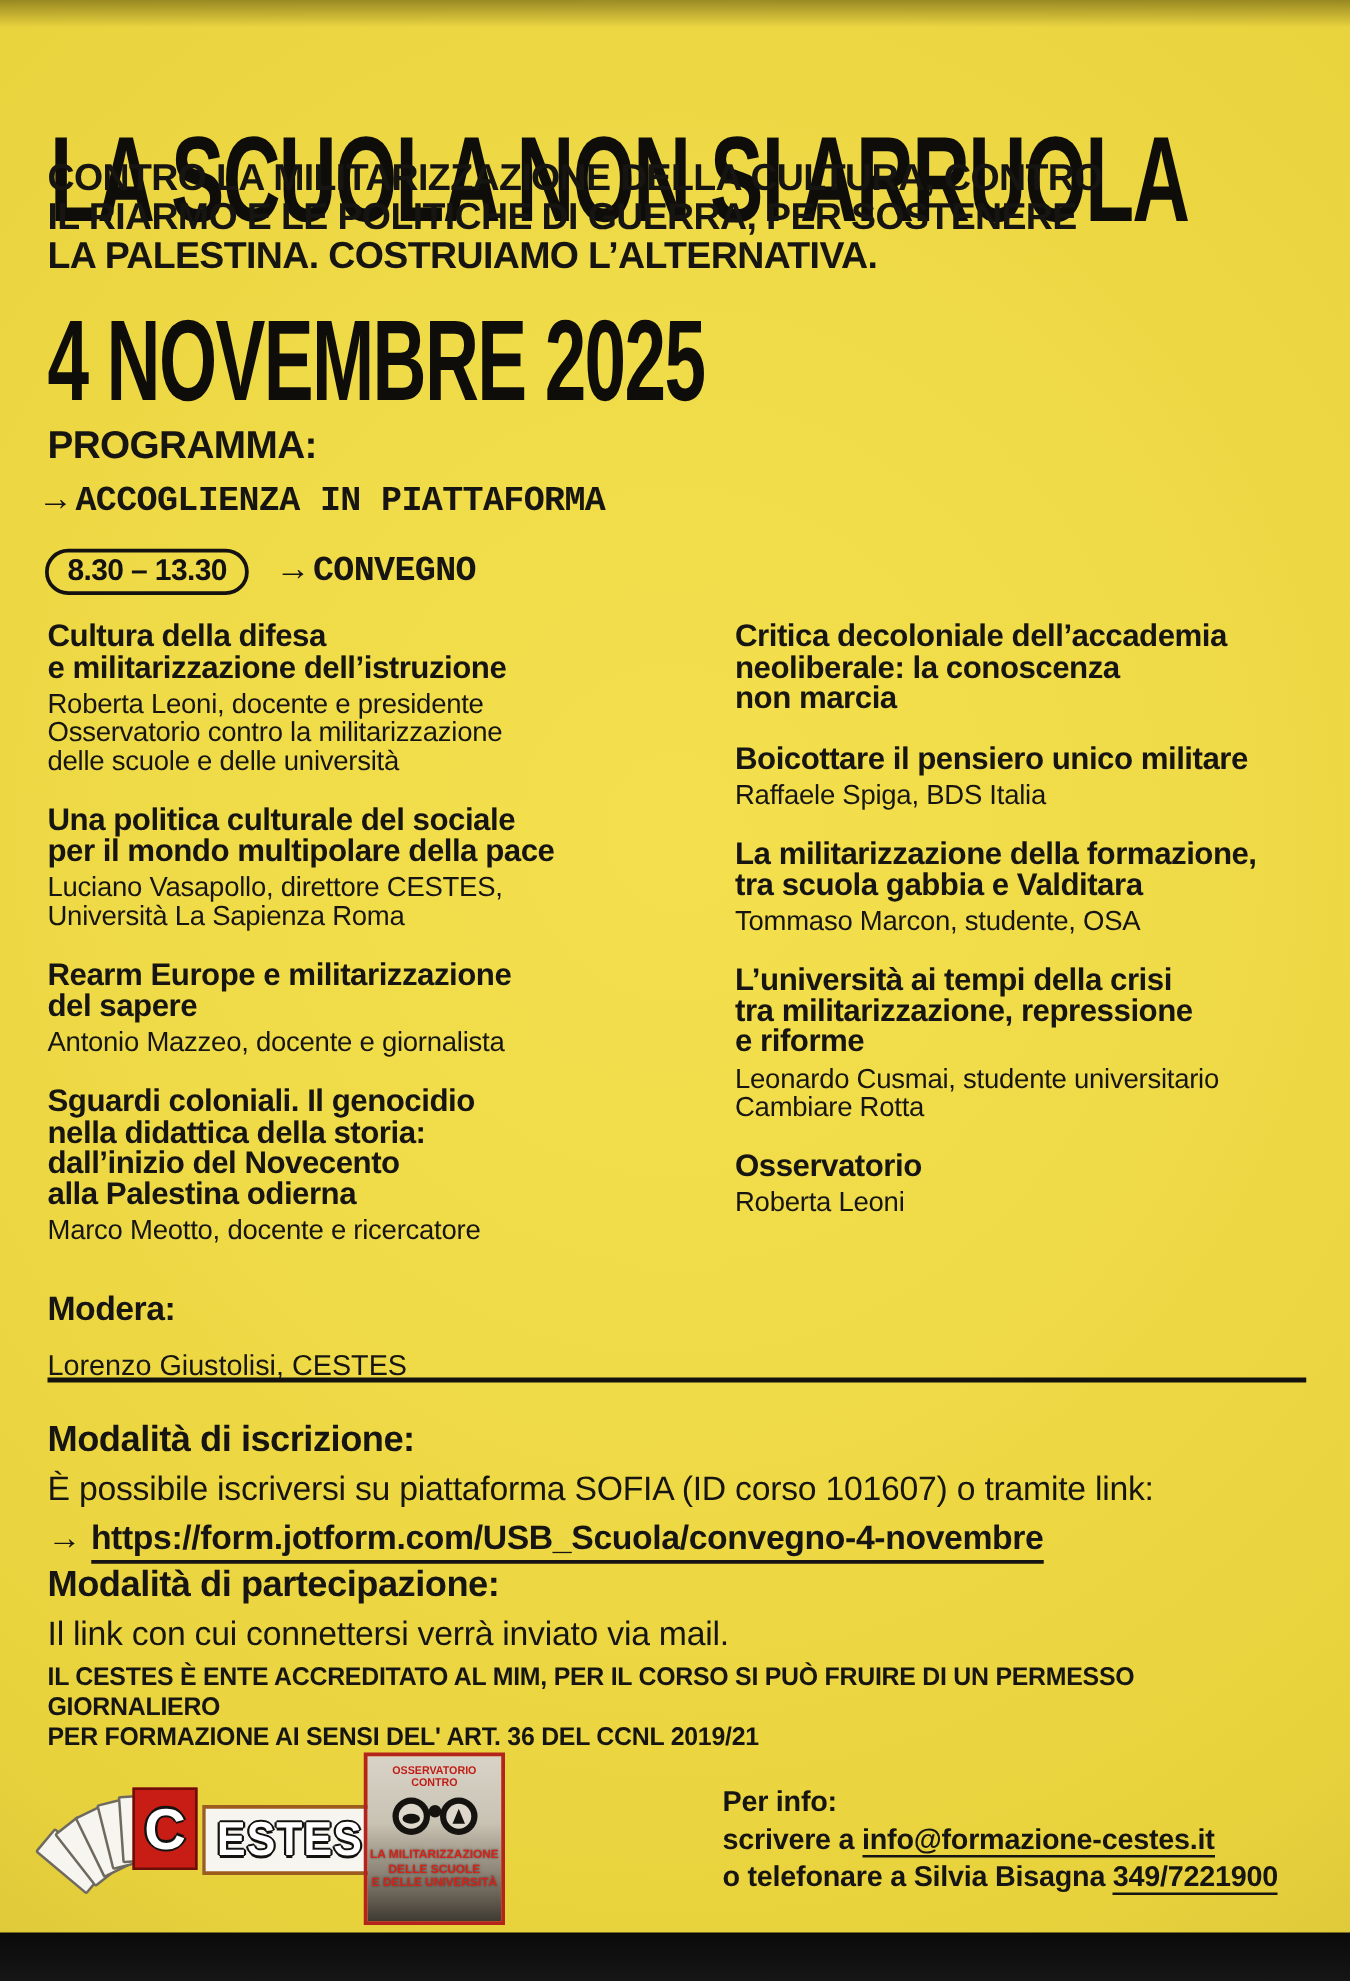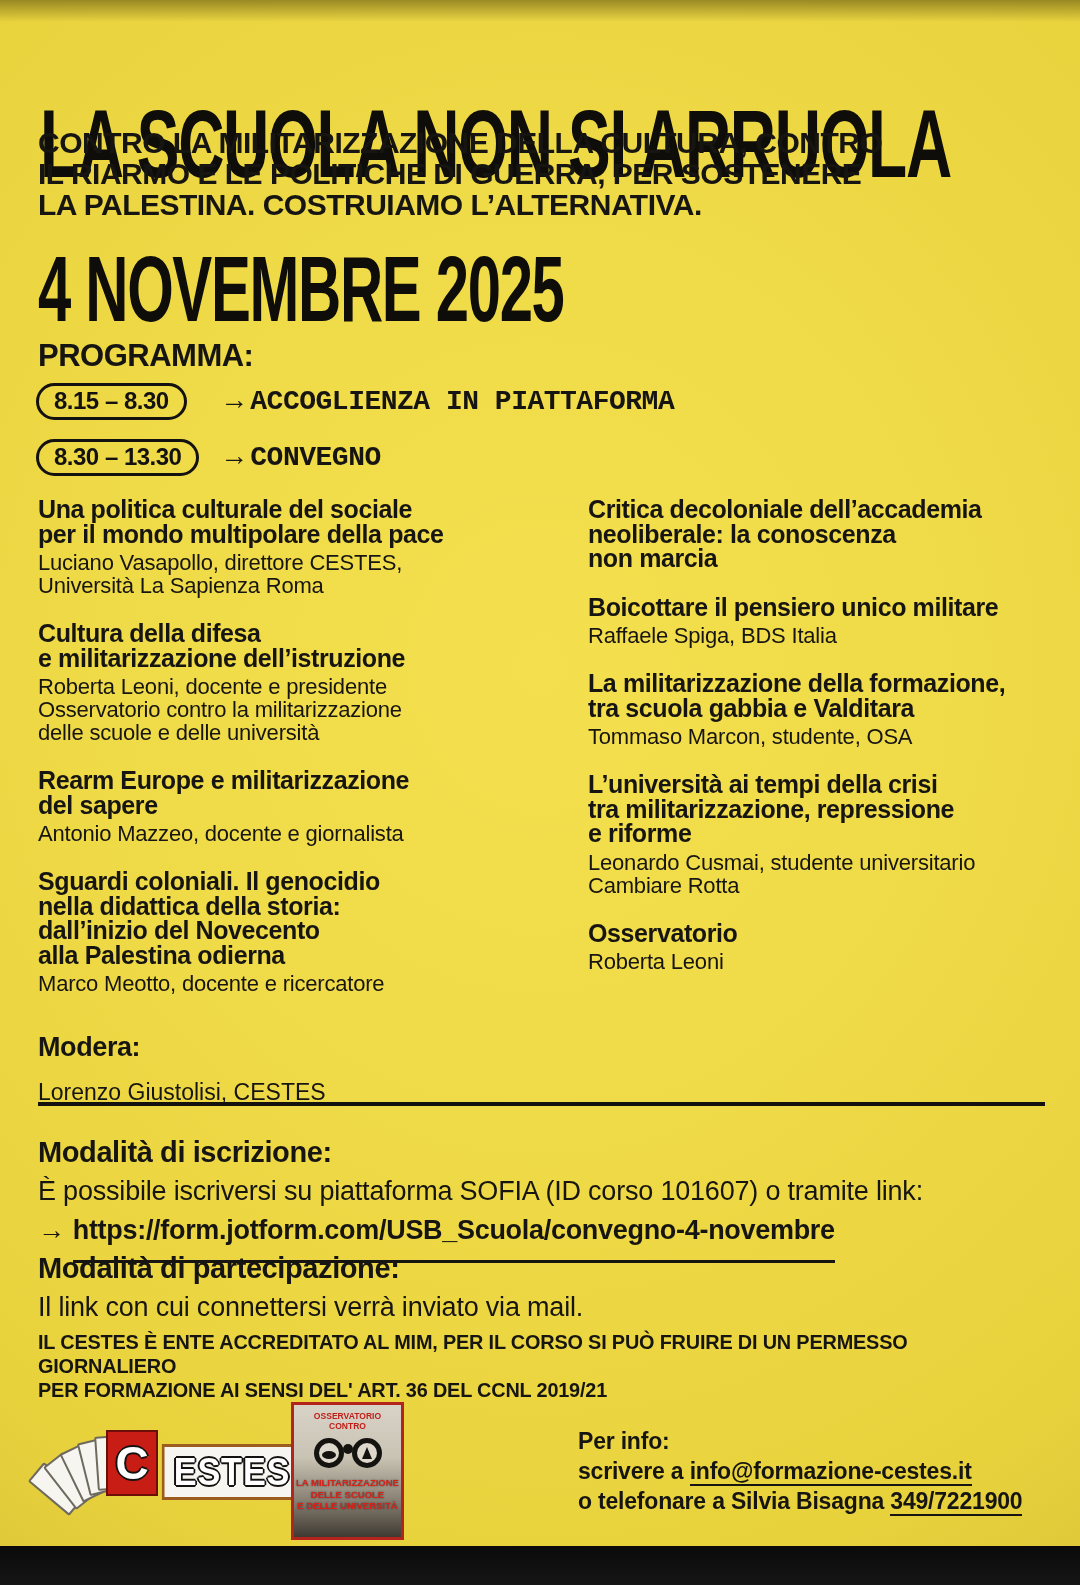--- a/index.html
+++ b/index.html
@@ -69,21 +69,21 @@
   .modera-name{font-size:23px;margin-top:16px;}
 
   .divider{top:1102px;left:38px;width:1007px;height:4px;background:#14120f;}
 
   .blockhead{font-weight:bold;font-size:29px;letter-spacing:-.4px;}
   .blockbody{font-size:27px;margin-top:7px;letter-spacing:-.2px;}
   .registration{top:1136px;left:38px;width:1005px;}
   .linkline{margin-top:8px;font-size:27px;font-weight:bold;letter-spacing:-.3px;}
   .linkline .url{
     color:#171512;text-decoration:none;
-    border-bottom:3px solid #171512;padding-bottom:15px;cursor:pointer;
+    border-bottom:3px solid #171512;padding-bottom:3px;cursor:pointer;
   }
   .participation{top:1252px;left:38px;width:1005px;}
 
   .note{
     top:1330px;left:38px;width:1030px;
     font-weight:bold;font-size:20.5px;line-height:24px;letter-spacing:-.2px;
     transform:scaleX(.97);transform-origin:left top;
   }
 
   
@@ -147,42 +147,41 @@
 
   <div class="abs subtitle pre">CONTRO LA MILITARIZZAZIONE DELLA CULTURA, CONTRO
 IL RIARMO E LE POLITICHE DI GUERRA, PER SOSTENERE
 LA PALESTINA. COSTRUIAMO L’ALTERNATIVA.</div>
 
   <div class="abs date condensed">4 NOVEMBRE 2025</div>
 
   <div class="abs programma">PROGRAMMA:</div>
 
   <div class="abs sched-row r1">
-    <span class="pill-slot"><span class="pill">8.15 – 8.30</span></span>
     <span class="sched-label"><span class="arrow">→</span><span>ACCOGLIENZA IN PIATTAFORMA</span></span>
   </div>
 
   <div class="abs sched-row r2">
     <span class="pill-slot"><span class="pill">8.30 – 13.30</span></span>
     <span class="sched-label"><span class="arrow">→</span><span>CONVEGNO</span></span>
   </div>
 
   <div class="abs col left">
-    <div class="session">
-      <div class="s-title pre">Una politica culturale del sociale
-per il mondo multipolare della pace</div>
-      <div class="s-speaker pre">Luciano Vasapollo, direttore CESTES,
-Università La Sapienza Roma</div>
-    </div>
     <div class="session">
       <div class="s-title pre">Cultura della difesa
 e militarizzazione dell’istruzione</div>
       <div class="s-speaker pre">Roberta Leoni, docente e presidente
 Osservatorio contro la militarizzazione
 delle scuole e delle università</div>
+    </div>
+    <div class="session">
+      <div class="s-title pre">Una politica culturale del sociale
+per il mondo multipolare della pace</div>
+      <div class="s-speaker pre">Luciano Vasapollo, direttore CESTES,
+Università La Sapienza Roma</div>
     </div>
     <div class="session">
       <div class="s-title pre">Rearm Europe e militarizzazione
 del sapere</div>
       <div class="s-speaker pre">Antonio Mazzeo, docente e giornalista</div>
     </div>
     <div class="session">
       <div class="s-title pre">Sguardi coloniali. Il genocidio
 nella didattica della storia:
 dall’inizio del Novecento

